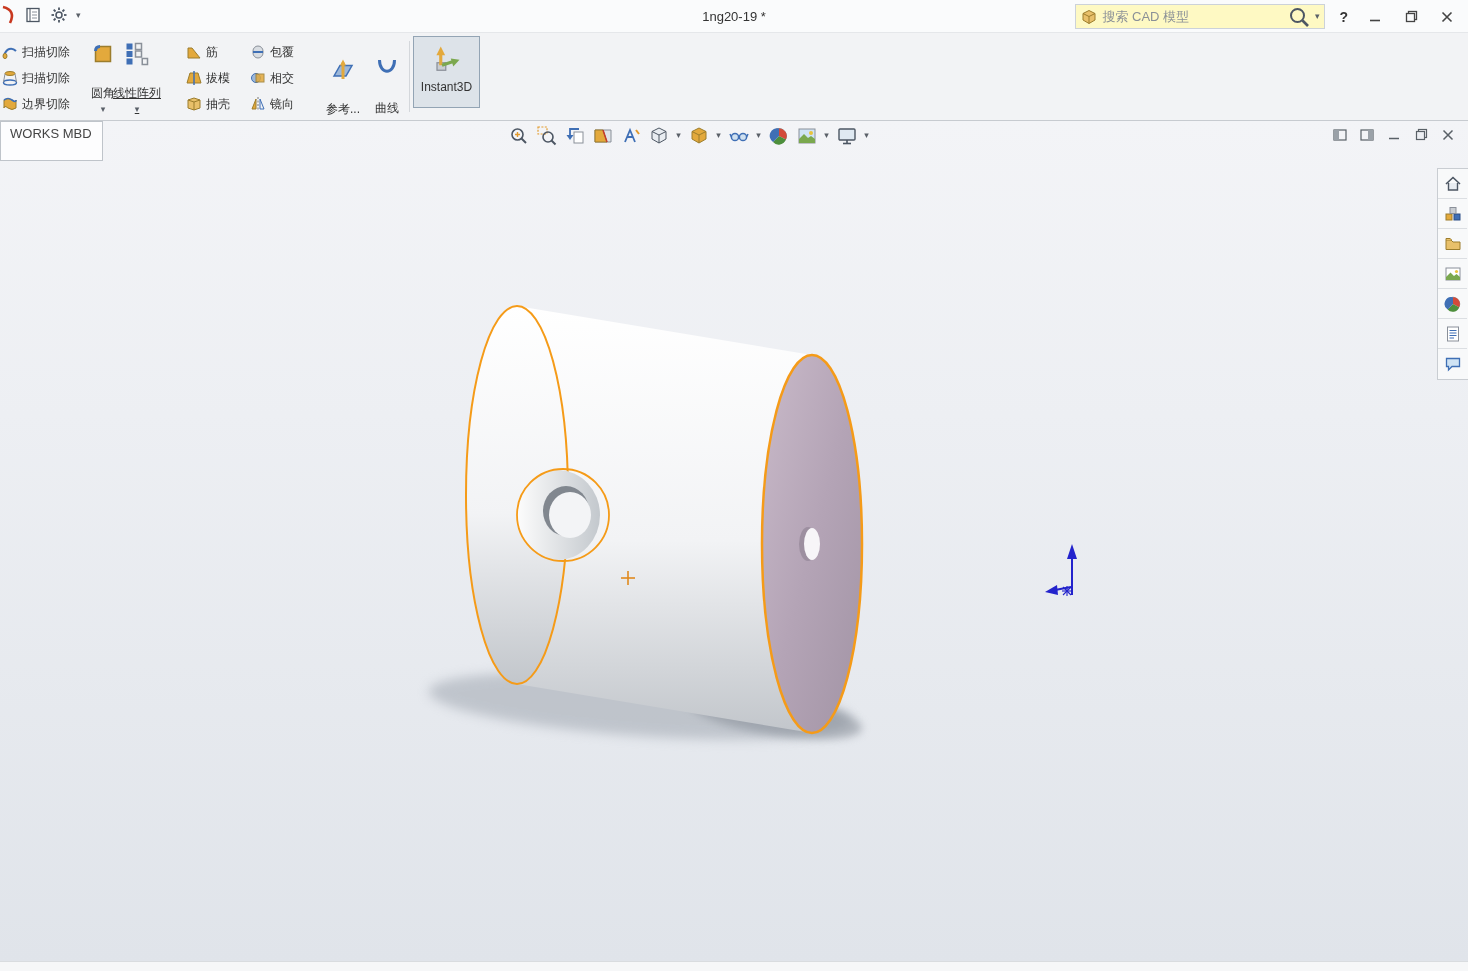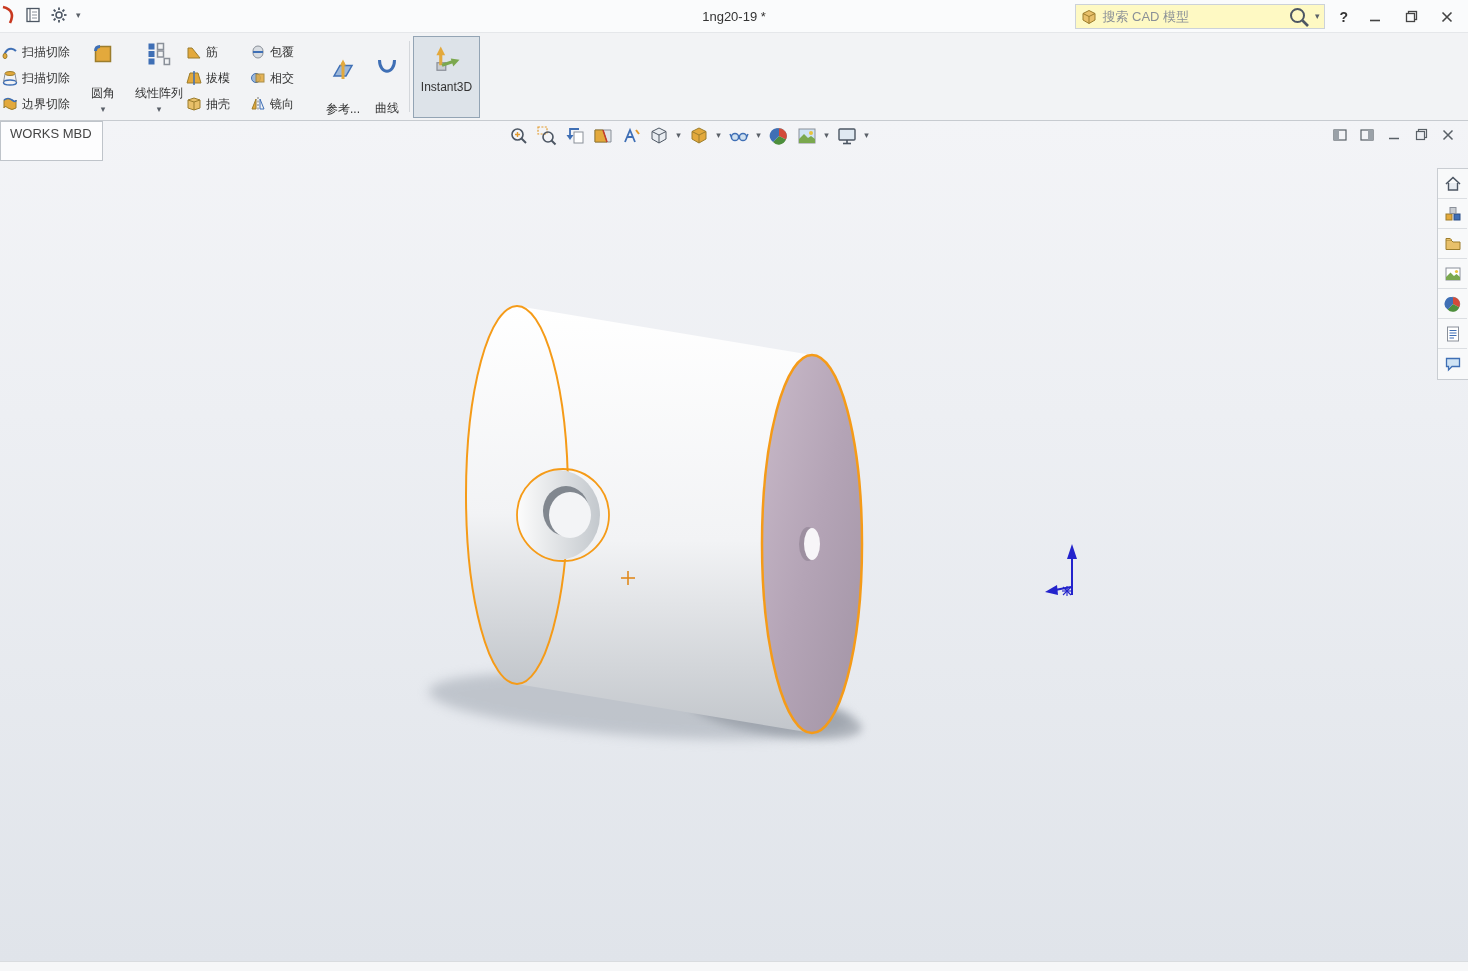--- a/index.html
+++ b/index.html
@@ -21,21 +21,21 @@
 
   
   .ribbon { position:absolute; top:33px; left:0; right:0; height:88px; background:#f2f3f5; border-bottom:1px solid #c7cbd0; }
   .rstack { position:absolute; display:flex; flex-direction:column; gap:2px; }
   .rrow { display:flex; align-items:center; gap:4px; height:24px; padding:0 2px; font-size:12px; color:#333; cursor:default; }
   .rbig { position:absolute; display:flex; flex-direction:column; align-items:center; height:80px; font-size:12px; color:#333; cursor:default; }
   .rbig .bicon { margin-top:5px; }
   .rbig .blabel { margin-top:19px; white-space:nowrap; }
   .rbig .bcaret { margin-top:auto; margin-bottom:3px; }
   .rsep { position:absolute; top:8px; bottom:8px; width:1px; background:#d4d7db; }
-  .instant3d { position:absolute; left:413px; top:3px; width:67px; height:82px; display:flex; flex-direction:column; align-items:center; background:#dde3e9; border:1px solid #93a4b4; font-size:12px; color:#333; cursor:default; }
+  .instant3d { position:absolute; left:413px; top:3px; width:67px; height:72px; display:flex; flex-direction:column; align-items:center; background:#dde3e9; border:1px solid #93a4b4; font-size:12px; color:#333; cursor:default; }
   .instant3d .bicon { margin-top:7px; }
   .instant3d .blabel { margin-top:6px; }
 
   
   .viewport { position:absolute; top:121px; left:0; width:1468px; height:840px;
               background:linear-gradient(180deg,#f3f4f7 0%, #edeff3 35%, #e0e4ea 100%); }
   .doc-tab { position:absolute; top:0; left:0; width:103px; height:40px; background:#fdfdfe; border:1px solid #bfc4ca; font-size:13px; color:#444; line-height:23px; padding-left:9px; white-space:nowrap; overflow:hidden; cursor:default; }
   .scene { position:absolute; top:0; left:0; }
   .hud { position:absolute; top:3px; left:506px; display:flex; align-items:center; gap:3px; }
   .hbtn { width:25px; height:23px; display:flex; align-items:center; justify-content:center; border-radius:2px; cursor:default; }
@@ -165,21 +165,21 @@
       <span class="icn bicon">
           <svg width="24" height="24" viewBox="0 0 16 16">
             <path d="M3 13 V6 Q3 3 6 3 H13 V13 Z" fill="#e3a93c" stroke="#9c7d2c"></path>
             <path d="M3 6 Q3 3 6 3" stroke="#3f6fb5" fill="none" stroke-width="2"></path>
           </svg>
         </span>
       <span class="blabel">圆角</span>
       <span class="caret bcaret">▾</span>
     </div>
 
-    <div class="rbig" style="left:130px; top:4px; width:58px;">
+    <div class="rbig" style="left:108px; top:4px; width:58px;text-decoration:underline;">
       <span class="icn bicon">
           <svg width="24" height="24" viewBox="0 0 16 16">
             <g fill="#3f6fb5">
               <rect x="1" y="1" width="4" height="4"></rect>
               <rect x="1" y="6" width="4" height="4"></rect>
               <rect x="1" y="11" width="4" height="4"></rect>
             </g>
             <g fill="none" stroke="#8a9099">
               <rect x="7" y="1" width="4" height="4"></rect>
               <rect x="7" y="6" width="4" height="4"></rect>

